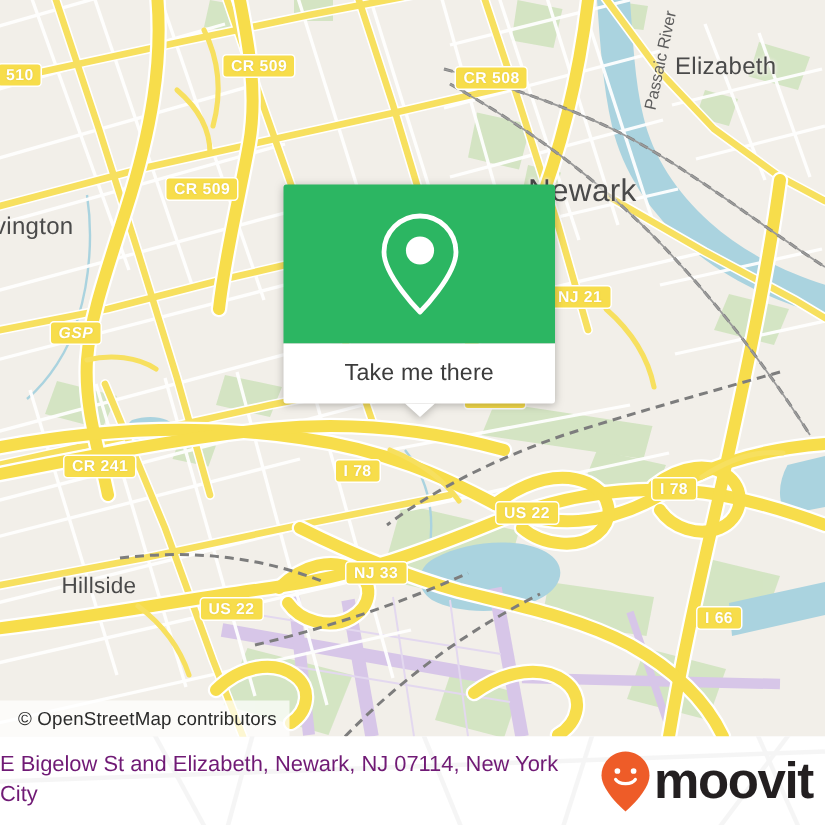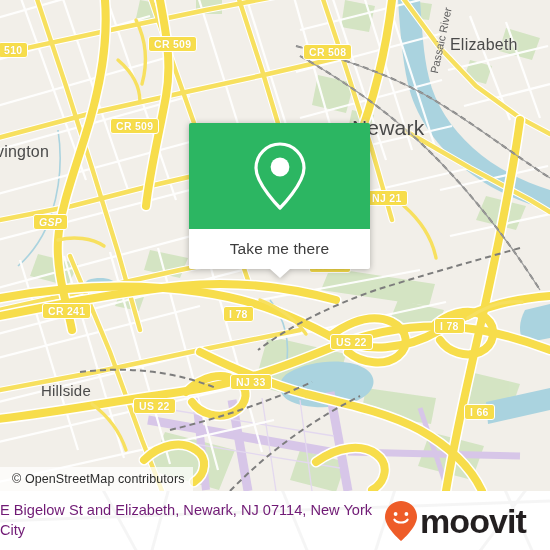--- a/index.html
+++ b/index.html
@@ -133,21 +133,21 @@
     padding-right: 8px;
     font-size: 14.6px;
     line-height: 1.33;
     color: #701a75;
     max-width: 420px;
   }
   .brand {
     position: relative;
     flex: 0 0 auto;
     display: flex; align-items: center;
-    padding-right: 24px;
+    padding-right: 8px;
     margin-left: auto;
   }
   .brand-name {
     font-size: 34px;
     font-weight: bold;
     color: #231f20;
     letter-spacing: -0.9px;
     line-height: 1;
     margin-left: 2px;
   }

